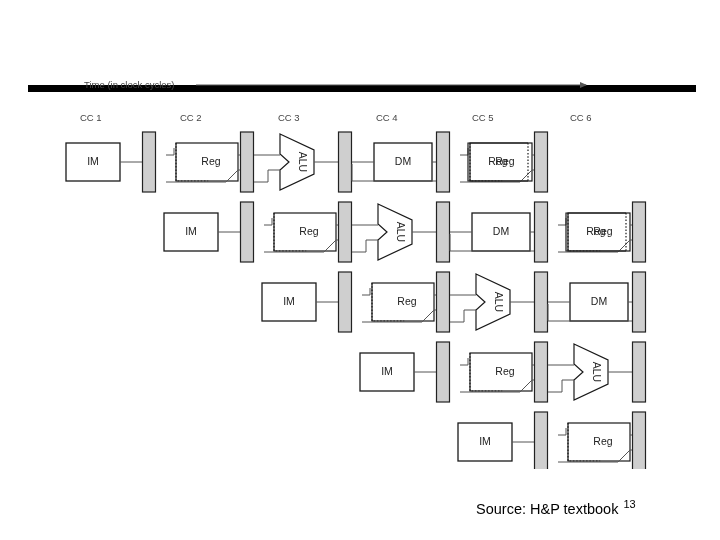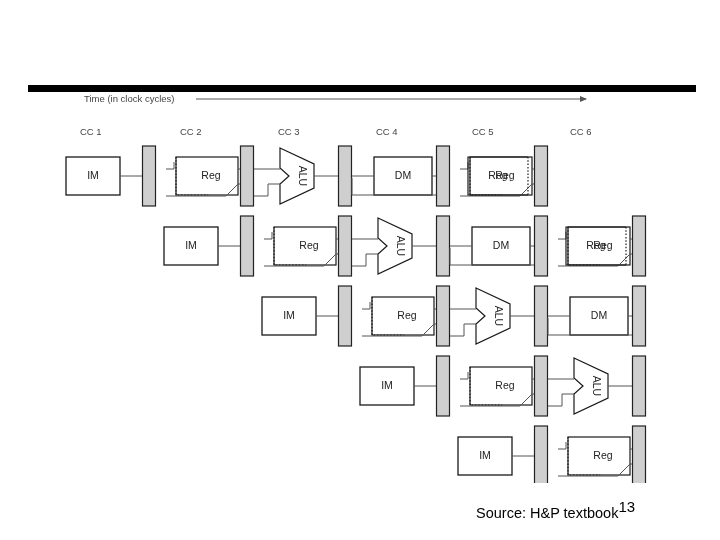--- a/index.html
+++ b/index.html
@@ -13,31 +13,31 @@
   .title{
     position:absolute;left:38px;top:38px;width:620px;
     font-size:25px;font-weight:600;color:#9c1a1a;letter-spacing:.1px;
     white-space:nowrap;line-height:1.15;
   }
   .title-rule{
     position:absolute;left:28px;top:85px;width:668px;height:7px;background:#000;
   }
 
   
-  .figure{position:absolute;left:0;top:88px;width:720px;height:390px;}
+  .figure{position:absolute;left:0;top:74px;width:720px;height:390px;}
   .figure svg{display:block;}
 
   
   .footer{
     position:absolute;left:476px;top:498px;
     font-size:14.5px;color:#000;white-space:nowrap;
     font-family:"Liberation Sans",sans-serif;
   }
   .footer .pagenum{
-    font-size:15px;vertical-align:super;
+    font-size:11px;vertical-align:super;margin-left:5px;
   }
 </style>
 </head>
 <body>
 
 <div id="slide">
 
 
   <div class="title-rule"></div>
 

